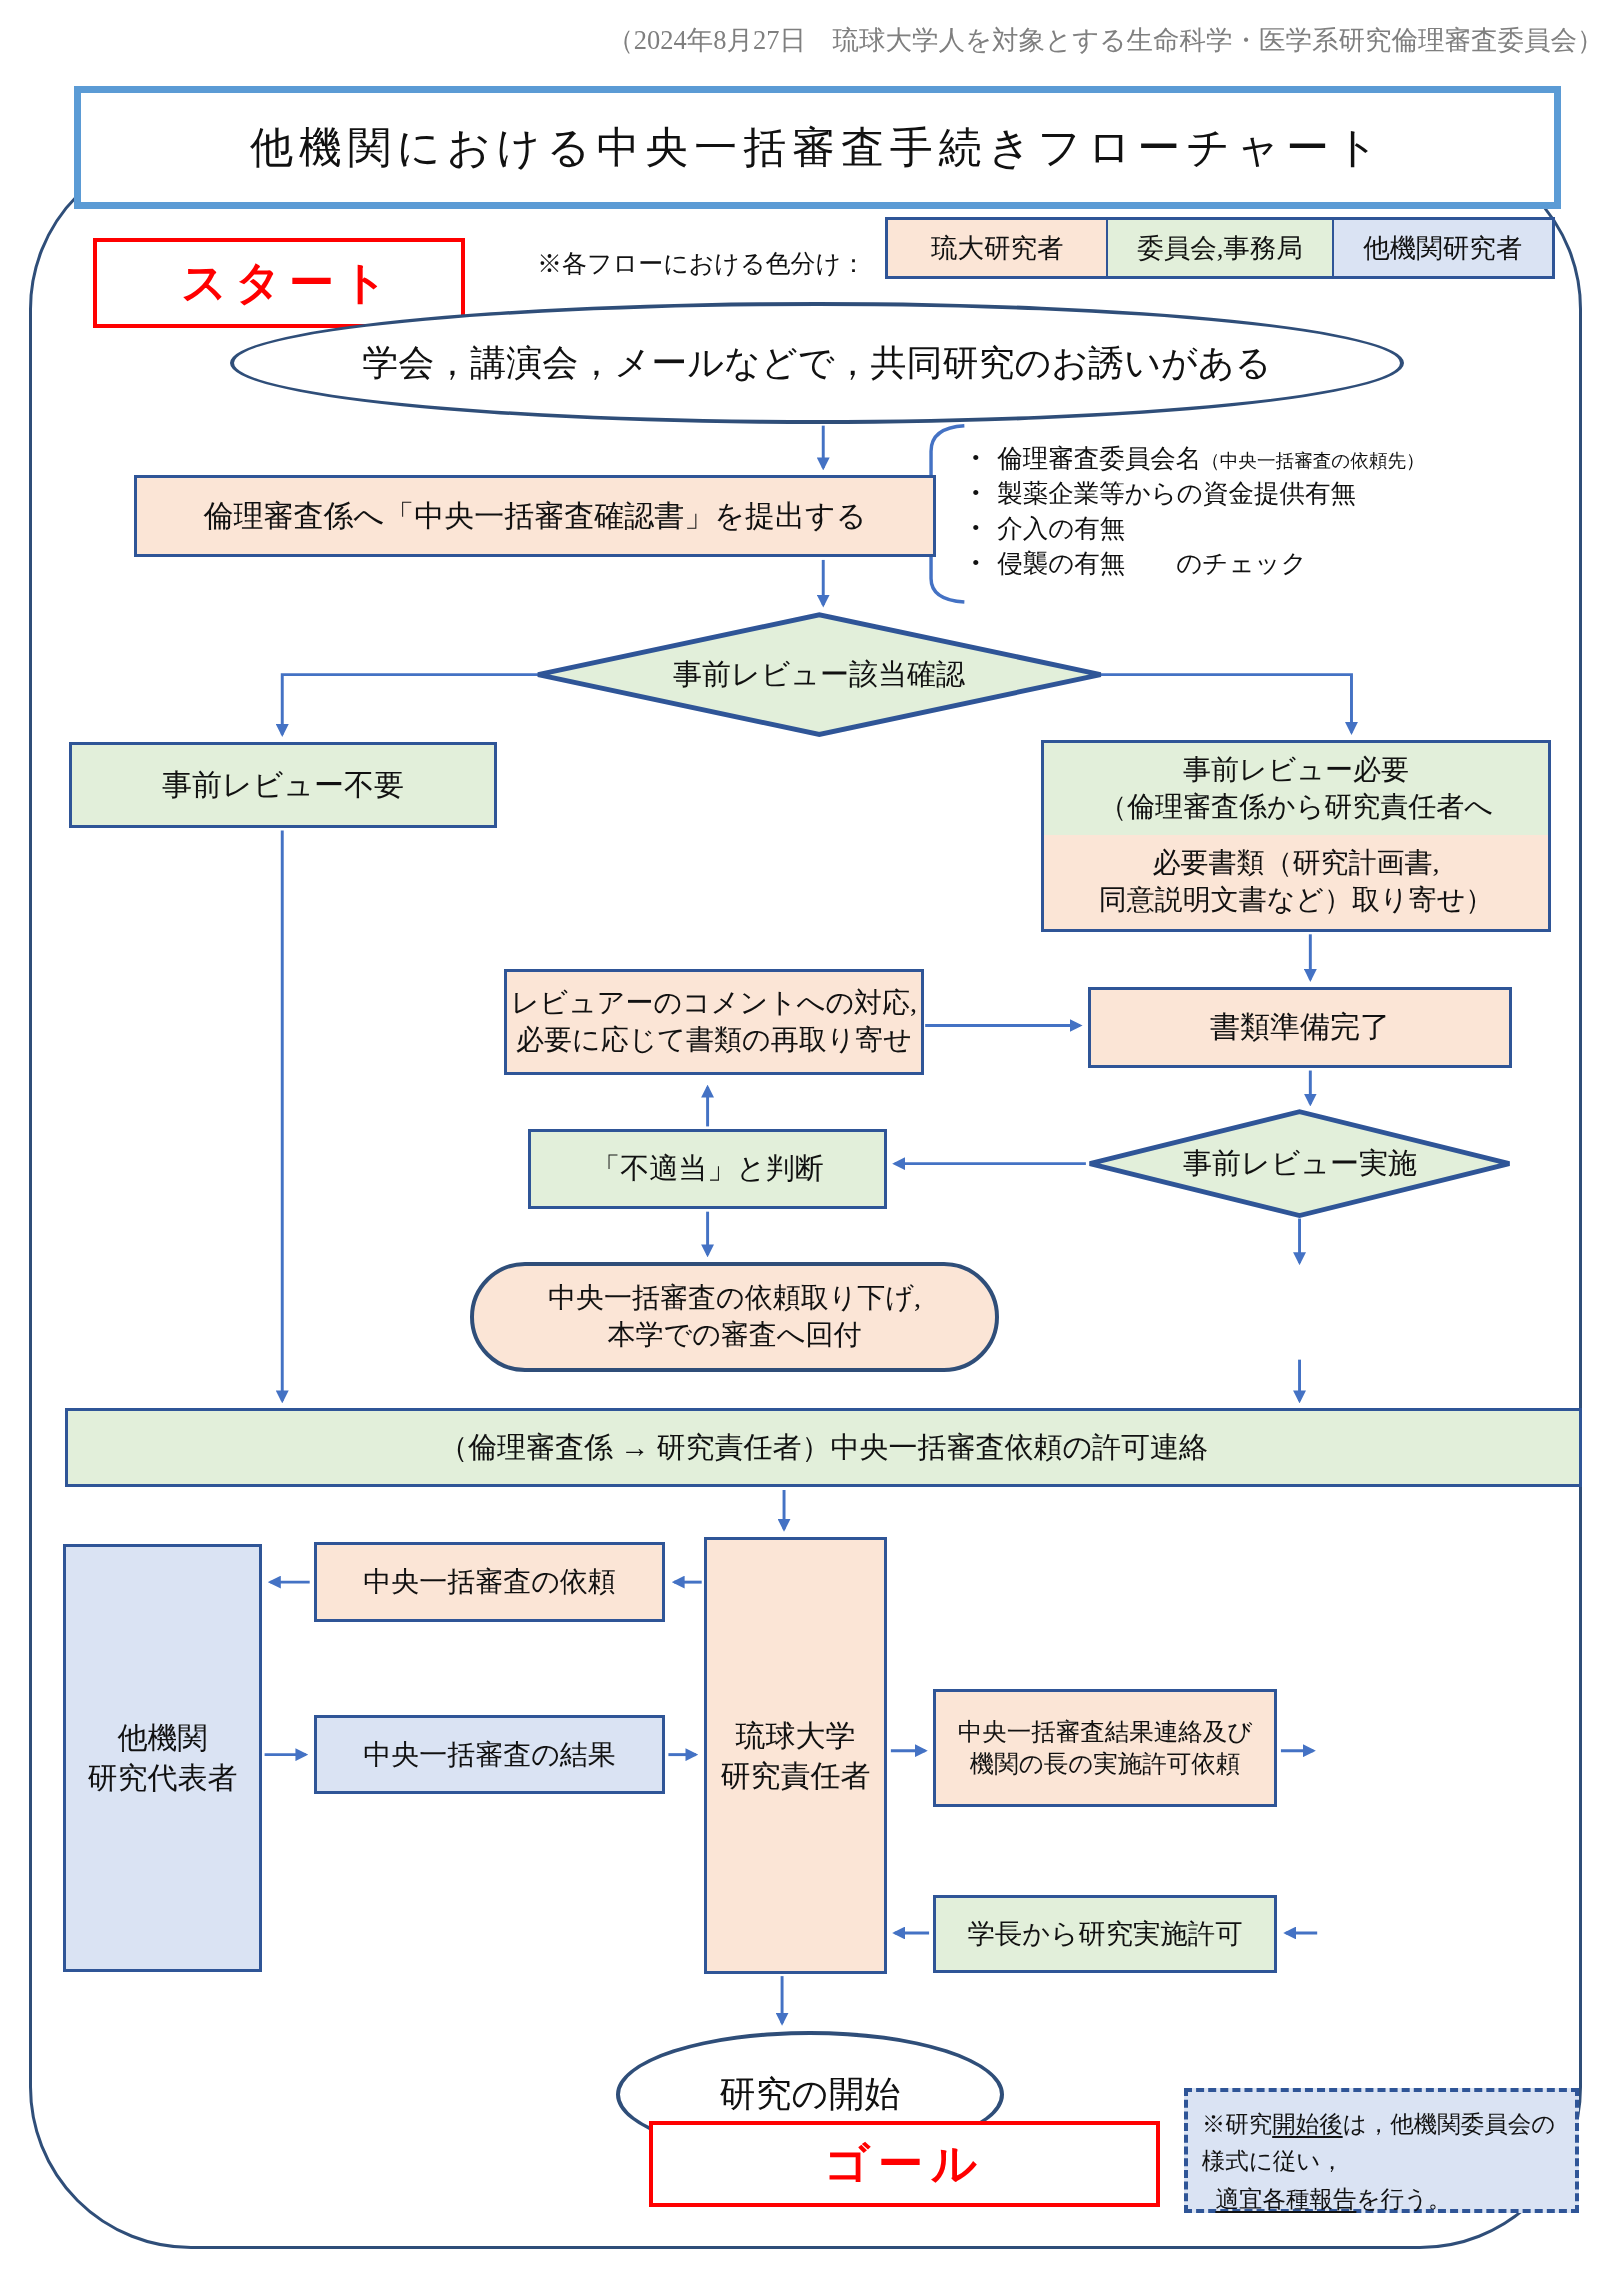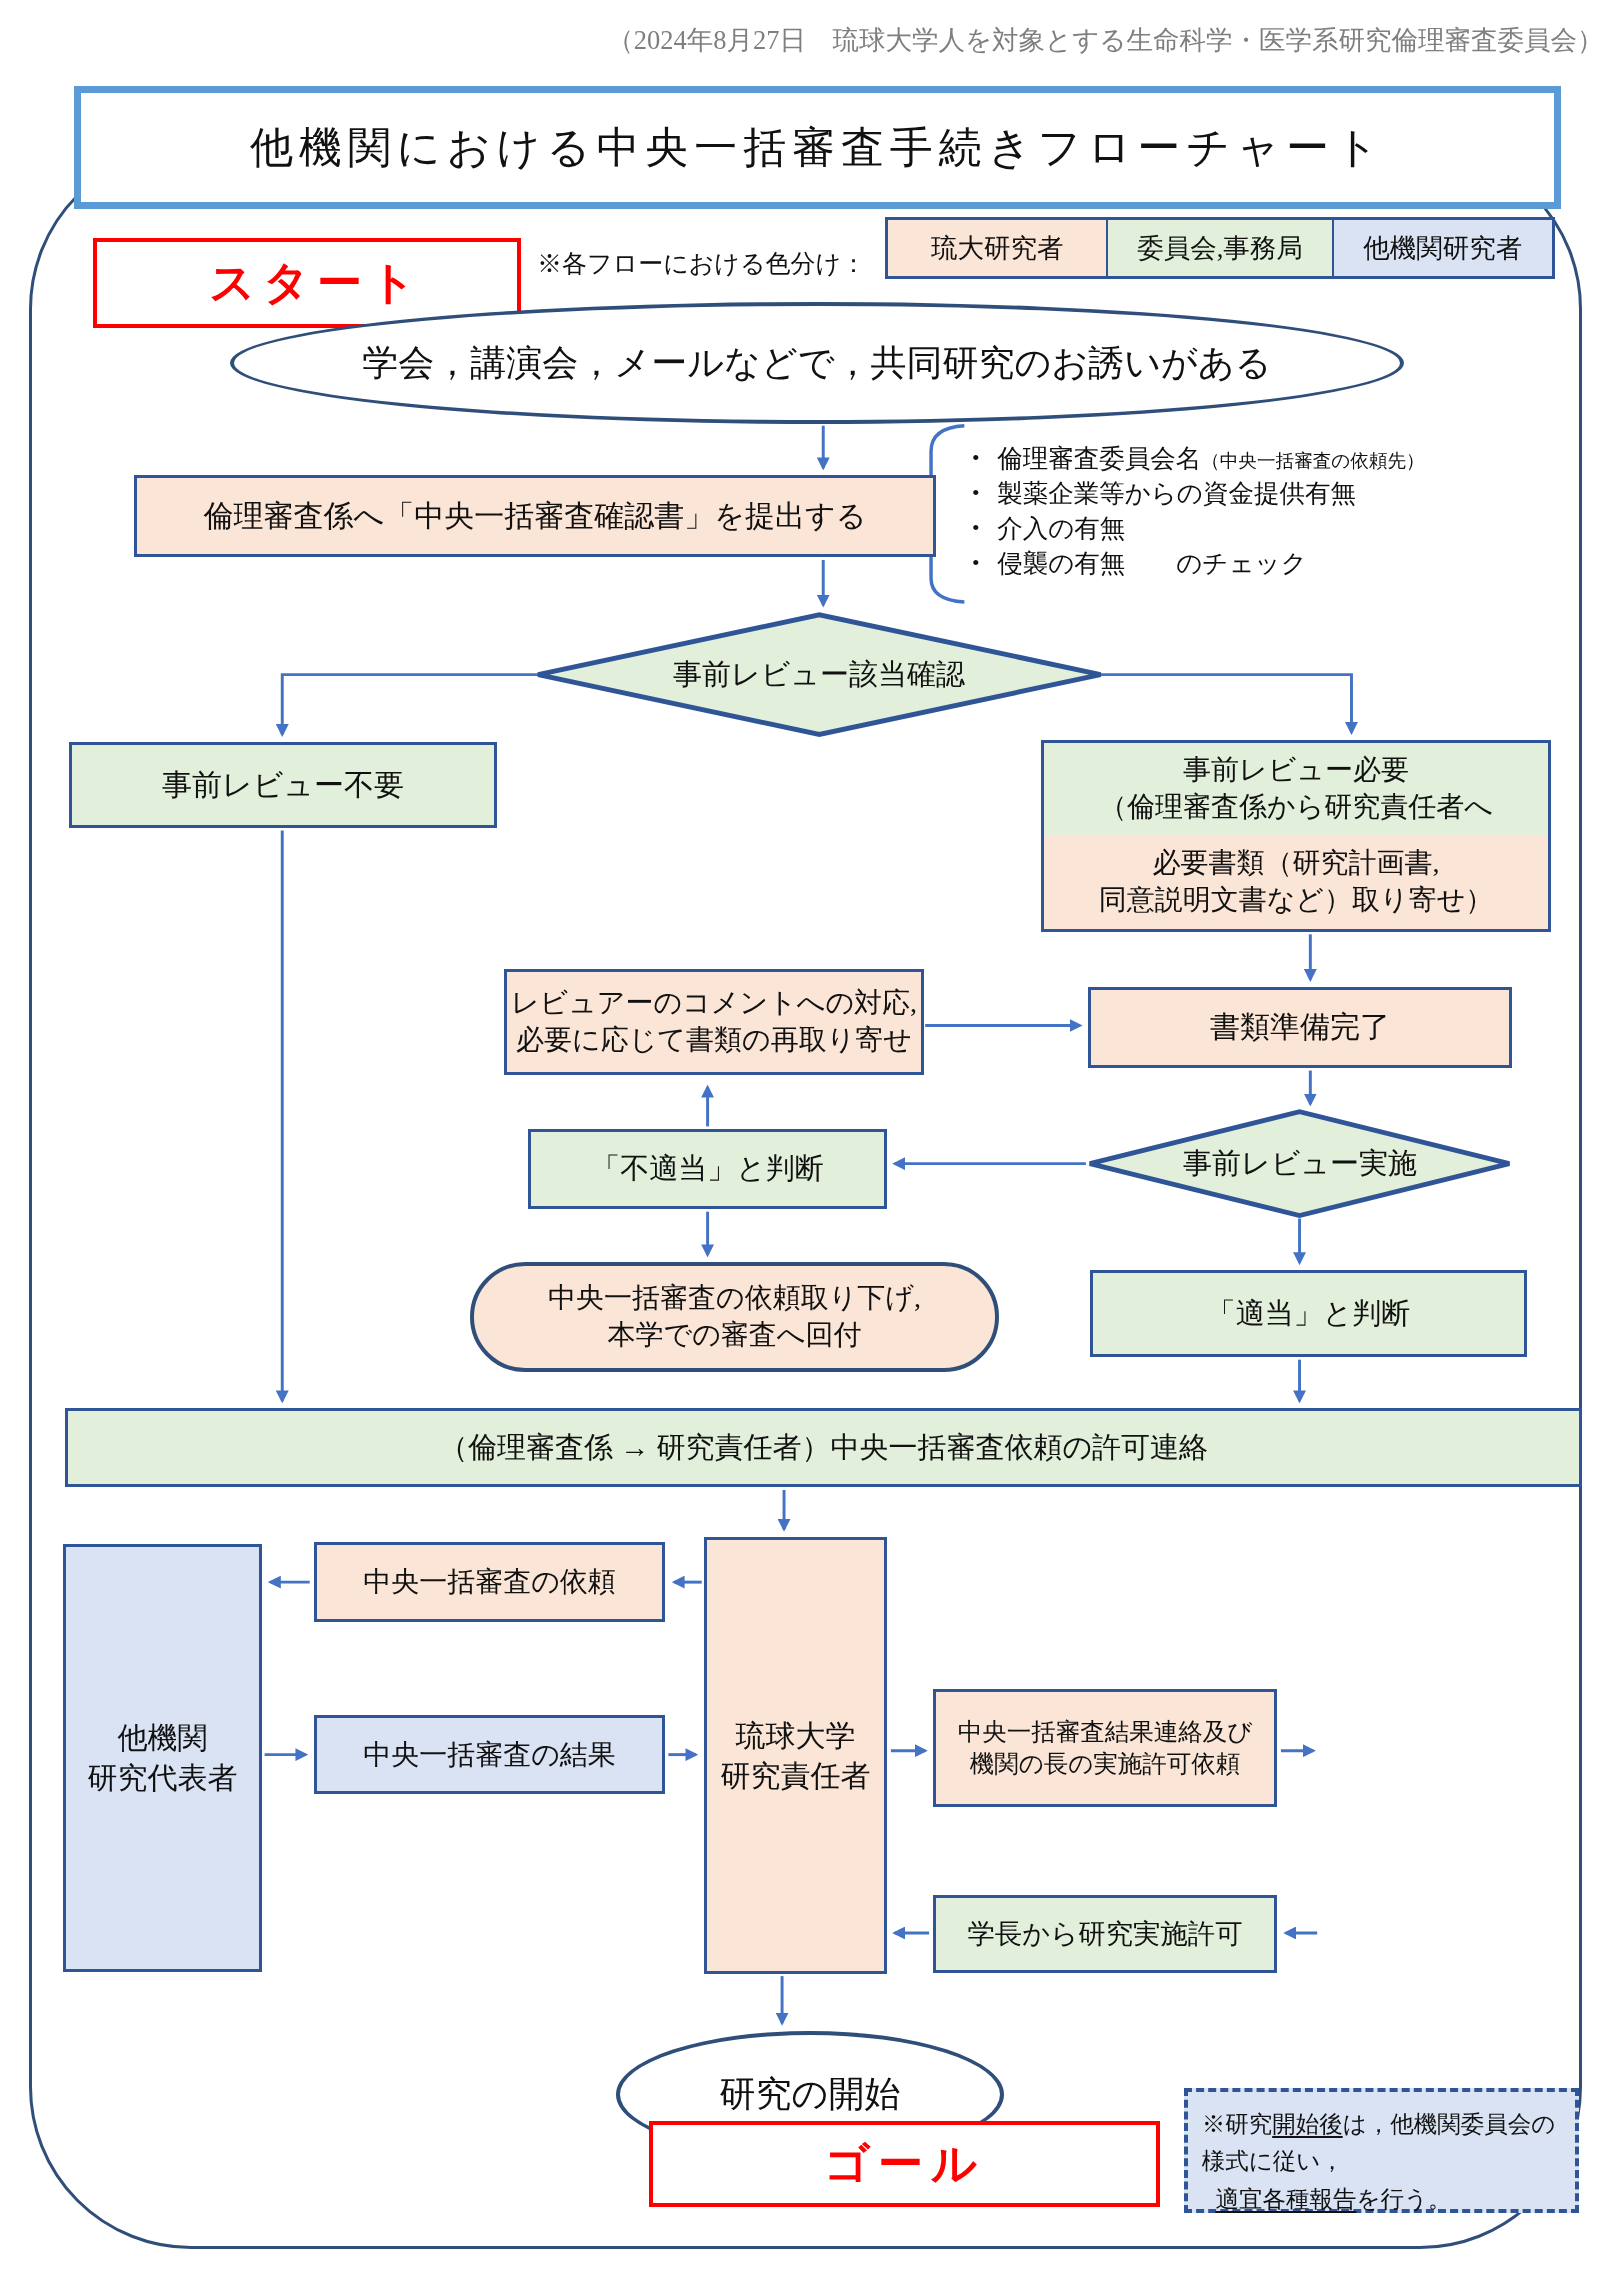--- a/index.html
+++ b/index.html
@@ -65,21 +65,21 @@
     </g>
 
     <path d="M 984,434 Q 950,436 950,460 L 950,512 L 933,527 L 950,542 L 950,590 Q 950,612 984,614" stroke="#4472C4" stroke-width="3.5" fill="none"></path>
 
     <polygon points="549,688 836,627 1123,688 836,749" fill="#E2EFDA" stroke="#2F5597" stroke-width="5"></polygon>
     <polygon points="1112,1187 1326,1134 1540,1187 1326,1240" fill="#E2EFDA" stroke="#2F5597" stroke-width="5"></polygon>
   </svg>
 
   <div class="abs fc" style="left:74px;top:86px;width:1487px;height:123px;border:7.8px solid #5B9BD5;background:#fff;z-index:2;font-size:43px;letter-spacing:5.9px;white-space:nowrap;">他機関における中央一括審査手続きフローチャート</div>
 
-  <div class="abs fc gothic red-t" style="left:93px;top:238px;width:428px;height:90px;border:4.9px solid #FF0000;background:#fff;z-index:2;font-size:45px;letter-spacing:7.8px;padding-left:19px;">スタート</div>
+  <div class="abs fc gothic red-t" style="left:93px;top:238px;width:372px;height:90px;border:4.9px solid #FF0000;background:#fff;z-index:2;font-size:45px;letter-spacing:7.8px;padding-left:19px;">スタート</div>
 
   <div class="abs" style="left:537px;top:247px;font-size:25px;z-index:2;white-space:nowrap;">※各フローにおける色分け：</div>
   <div class="abs" style="left:885px;top:217px;width:670px;height:62px;border:3.9px solid #2F5597;display:flex;z-index:2;">
     <div class="fc peach" style="width:222px;font-size:26.5px;">琉大研究者</div>
     <div class="fc green" style="width:227px;border-left:2.9px solid #2F5597;font-size:26.5px;">委員会,事務局</div>
     <div class="fc blue" style="width:222px;border-left:2.9px solid #2F5597;font-size:26.5px;">他機関研究者</div>
   </div>
 
   <div class="abs fc" style="left:230px;top:302px;width:1174px;height:122px;border:4.9px solid #2F4E79;border-radius:50%;background:#fff;z-index:2;font-size:36px;white-space:nowrap;">学会，講演会，メールなどで，共同研究のお誘いがある</div>
 
@@ -125,21 +125,20 @@
 
   <div class="abs fc dlabel" style="left:1104px;top:1145px;width:392px;height:37px;white-space:nowrap;">事前レビュー実施</div>
 
   <div class="abs fc box green" style="left:528px;top:1129px;width:359px;height:80px;font-size:29px;">「不適当」と判断</div>
 
   <div class="abs fc peach lines" style="left:470px;top:1262px;width:529px;height:110px;border:4.9px solid #2F4E79;border-radius:57px;z-index:2;flex-direction:column;font-size:28px;">
     <div>中央一括審査の依頼取り下げ,</div>
     <div>本学での審査へ回付</div>
   </div>
 
-  <div class="abs fc box green" style="left:1090px;top:1270px;width:437px;height:87px;font-size:29px;">「適当」と判断</div>
 
   <div class="abs fc box green" style="left:65px;top:1408px;width:1517px;height:79px;font-size:29px;white-space:nowrap;">（倫理審査係 → 研究責任者）中央一括審査依頼の許可連絡</div>
 
   <div class="abs fc box blue lines" style="left:63px;top:1544px;width:199px;height:428px;flex-direction:column;font-size:30px;">
     <div>他機関</div>
     <div>研究代表者</div>
   </div>
 
   <div class="abs fc box peach lines" style="left:704px;top:1537px;width:183px;height:437px;flex-direction:column;font-size:30px;">
     <div>琉球大学</div>

